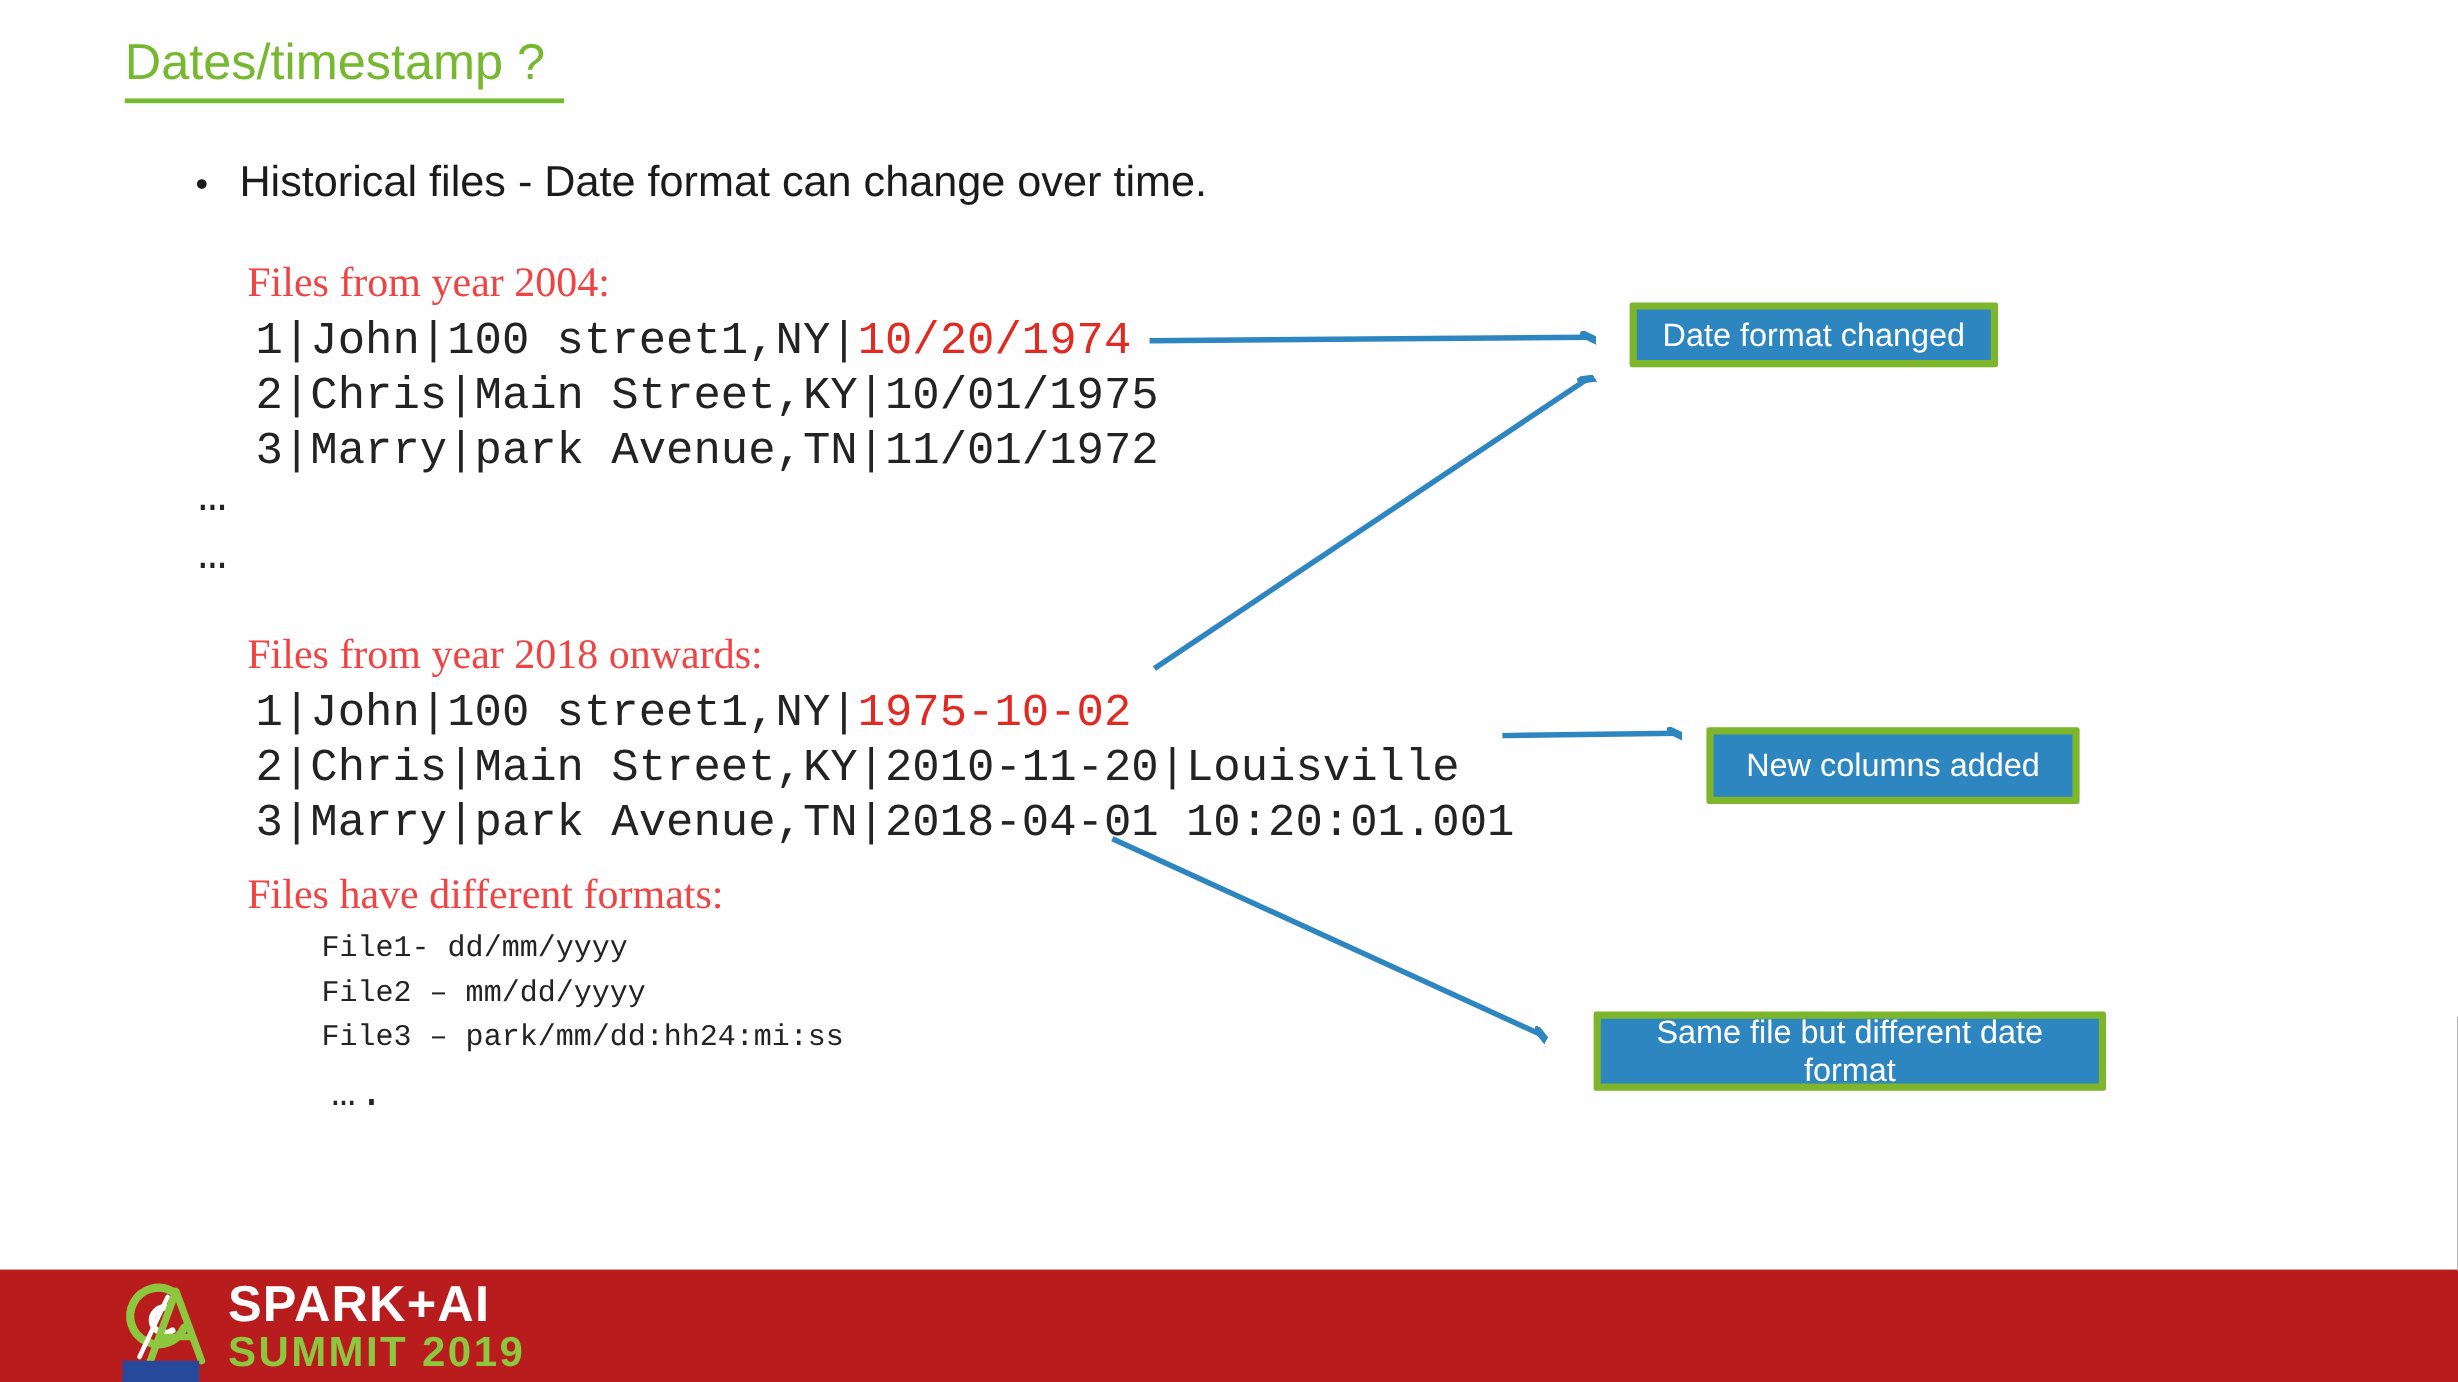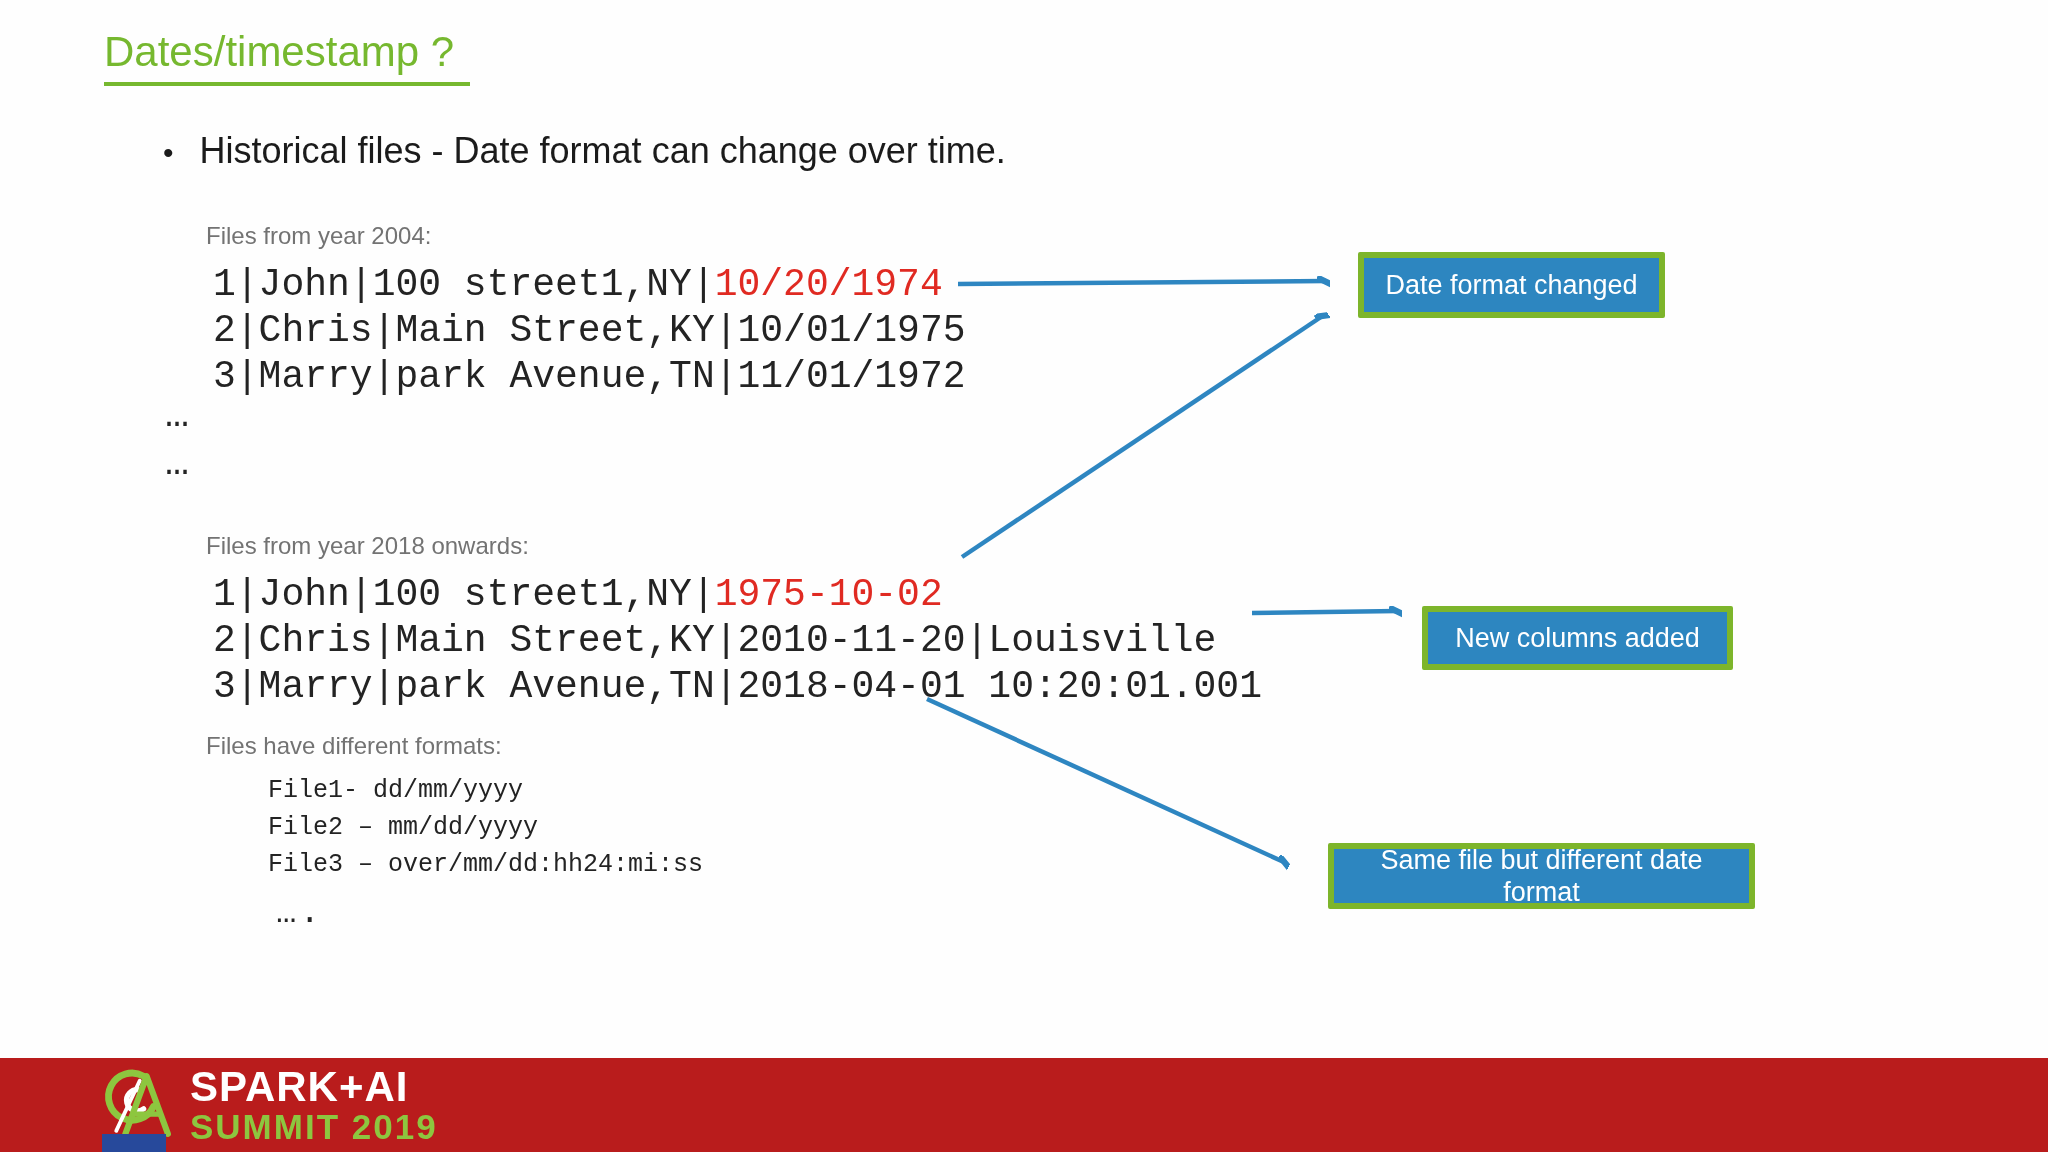--- a/index.html
+++ b/index.html
@@ -14,40 +14,40 @@
     border-bottom:4px solid #76b82f;padding:0 16px 6px 0;display:inline-block;
   }
   
   .bullet-row{
     position:absolute;left:163px;top:130px;display:flex;align-items:baseline;gap:26px;
     color:#1b1b1b;font-size:36px;
   }
   .bullet-glyph{font-size:30px;}
   
   .section{position:absolute;left:206px;color:#1b1b1b;}
-  .sec-heading{font-size:24px;line-height:44px;font-weight:400;margin:0 0 4px 0;color:#737373;}
+  .sec-heading{font-size:35px;line-height:44px;font-weight:400;margin:0 0 4px 0;color:#ef4444;font-family:Liberation Serif, serif;}
   .code{font-family:"Liberation Mono","DejaVu Sans Mono",monospace;font-size:38px;line-height:46px;color:#232323;white-space:pre;margin-left:7px;}
   .code .hl{color:#e02a22;}
   #sec-2004{top:214px;}
   #sec-2018{top:492px;margin-top:32px;}
   #sec-formats{top:724px;}
   .code-sm{font-family:"Liberation Mono","DejaVu Sans Mono",monospace;font-size:25px;line-height:37px;color:#232323;white-space:pre;margin-left:62px;}
   .code-dots{font-family:"Liberation Mono","DejaVu Sans Mono",monospace;font-size:34px;line-height:40px;color:#232323;margin:10px 0 0 70px;letter-spacing:3px;}
   #dots-block{
     position:absolute;left:165px;top:392px;
     font-family:"Liberation Mono","DejaVu Sans Mono",monospace;
     font-size:40px;line-height:48px;color:#232323;letter-spacing:2px;
   }
   
   .callout{
     position:absolute;background:#2d86c0;border:6px solid #7db52b;border-radius:2px;
     display:flex;align-items:center;justify-content:center;text-align:center;
     color:#ffffff;font-size:27px;line-height:32px;box-sizing:border-box;
   }
-  #callout-date{left:1358px;top:252px;width:307px;height:66px;}
+  #callout-date{left:1358px;top:252px;width:307px;height:54px;}
   #callout-columns{left:1422px;top:606px;width:311px;height:64px;}
   #callout-format{left:1328px;top:843px;width:427px;height:66px;padding:0 24px;}
   
   #arrows{position:absolute;left:0;top:0;width:2048px;height:1152px;pointer-events:none;}
   
   #footer{
     position:absolute;left:0;top:1058px;width:2048px;height:94px;background:#b91c1c;
     display:flex;align-items:center;
   }
   #logo{display:flex;align-items:center;gap:16px;margin-left:98px;}
@@ -84,21 +84,21 @@
     <h2 class="sec-heading">Files from year 2018 onwards:</h2>
     <div class="code"><span>1|John|100 street1,NY|</span><span class="hl">1975-10-02</span></div>
     <div class="code">2|Chris|Main Street,KY|2010-11-20|Louisville</div>
     <div class="code">3|Marry|park Avenue,TN|2018-04-01 10:20:01.001</div>
   </div>
 
   <div class="section" id="sec-formats">
     <h2 class="sec-heading">Files have different formats:</h2>
     <div class="code-sm">File1- dd/mm/yyyy</div>
     <div class="code-sm">File2 – mm/dd/yyyy</div>
-    <div class="code-sm">File3 – over/mm/dd:hh24:mi:ss</div>
+    <div class="code-sm">File3 – park/mm/dd:hh24:mi:ss</div>
     <div class="code-dots">….</div>
   </div>
 
   <svg id="arrows" viewBox="0 0 2048 1152" xmlns="http://www.w3.org/2000/svg">
     <defs>
       <marker id="ah" markerWidth="13" markerHeight="13" refX="9" refY="5" orient="auto" markerUnits="userSpaceOnUse">
         <path d="M1,1 L9,5 L1,9" fill="none" stroke="#2e86c1" stroke-width="2.4" stroke-linecap="round" stroke-linejoin="round" transform="scale(2.6)"></path>
       </marker>
     </defs>
     <line x1="958" y1="284" x2="1326" y2="281" stroke="#2e86c1" stroke-width="4.5" marker-end="url(#ah)"></line>

